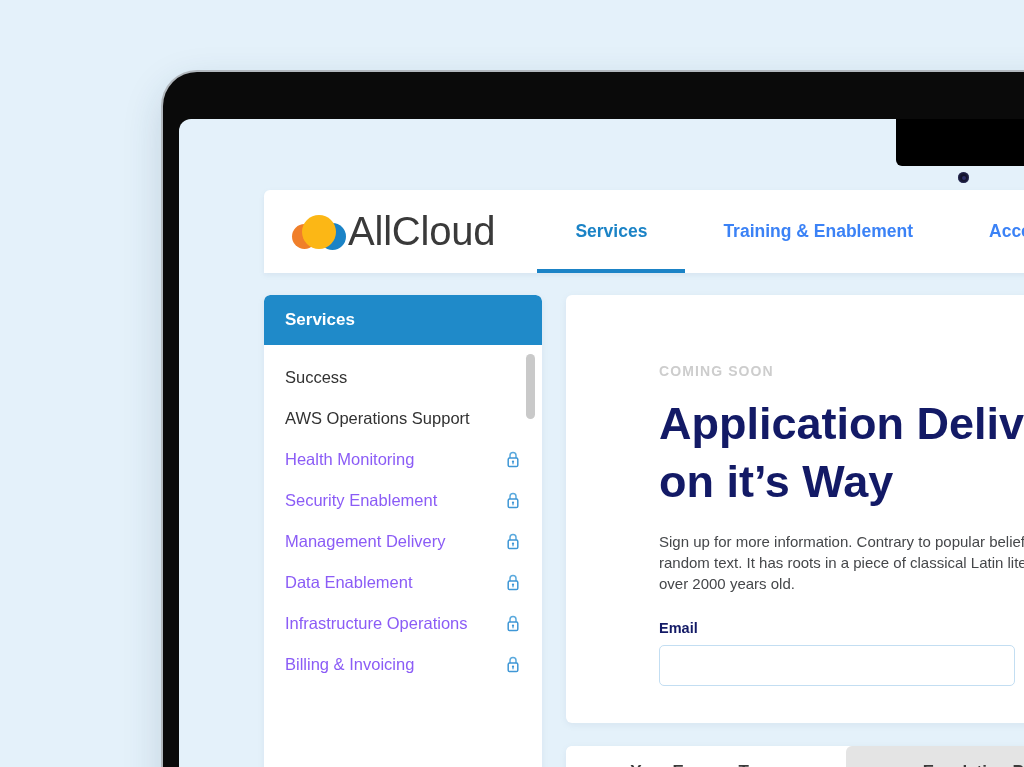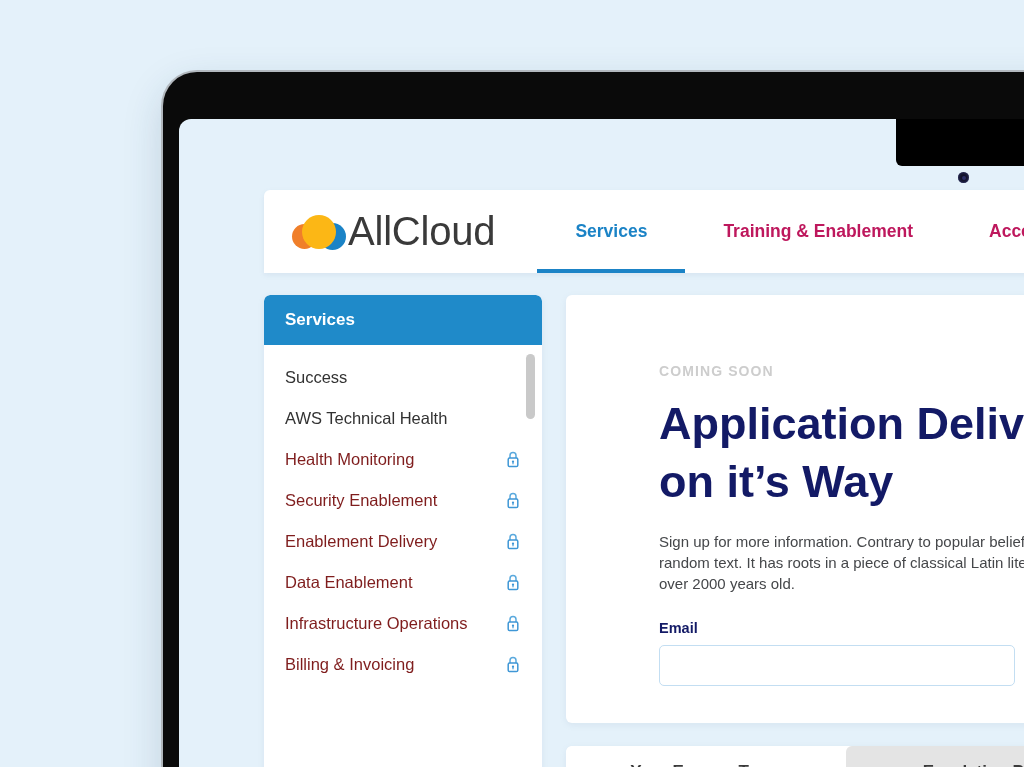--- a/index.html
+++ b/index.html
@@ -133,21 +133,21 @@
     align-items: stretch;
     height: 83px;
   }
   .nav-tab {
     display: flex;
     align-items: center;
     justify-content: center;
     padding: 0 38px;
     font-size: 17.5px;
     font-weight: 700;
-    color: #be185d;
+    color: #3b82f6;
     white-space: nowrap;
     position: relative;
     cursor: pointer;
   }
   .nav-tab.active { color: #1b83c6; }
   .nav-tab.active::after {
     content: "";
     position: absolute;
     left: 0; right: 0; bottom: 0;
     height: 4px;
@@ -187,21 +187,21 @@
     display: flex;
     align-items: center;
     justify-content: space-between;
     padding: 0 22px 0 21px;
     height: 41px;
     font-size: 16.5px;
     color: #323232;
     cursor: pointer;
     text-align: center;
   }
-  .side-item.locked { color: #7f1d1d; cursor: default; }
+  .side-item.locked { color: #8b5cf6; cursor: default; }
   .side-item .label { white-space: nowrap; }
 
   .lock-icon { width: 14px; height: 17px; flex: none; }
 
   
   #side-scroll-track {
     position: absolute;
     right: 7px;
     top: 55px;
     width: 9px;
@@ -351,21 +351,21 @@
           <span class="title">Services</span>
         </div>
 
         <div id="sidebar-list">
 
           <div class="side-item">
             <span class="label">Success</span>
           </div>
 
           <div class="side-item">
-            <span class="label">AWS Technical Health</span>
+            <span class="label">AWS Operations Support</span>
           </div>
 
           <div class="side-item locked">
             <span class="label">Health Monitoring</span>
             <svg class="lock-icon" viewBox="0 0 14 17">
               <path d="M4 7 V4.6 A3 3 0 0 1 10 4.6 V7" fill="none" stroke="#5aa9dd" stroke-width="1.5"></path>
               <rect x="2.2" y="7" width="9.6" height="8.6" rx="1.4" fill="none" stroke="#3f97d6" stroke-width="1.5"></rect>
               <circle cx="7" cy="10.6" r="1.15" fill="#3f97d6"></circle>
               <rect x="6.45" y="10.9" width="1.1" height="2.4" fill="#3f97d6"></rect>
             </svg>
@@ -375,21 +375,21 @@
             <span class="label">Security Enablement</span>
             <svg class="lock-icon" viewBox="0 0 14 17">
               <path d="M4 7 V4.6 A3 3 0 0 1 10 4.6 V7" fill="none" stroke="#5aa9dd" stroke-width="1.5"></path>
               <rect x="2.2" y="7" width="9.6" height="8.6" rx="1.4" fill="none" stroke="#3f97d6" stroke-width="1.5"></rect>
               <circle cx="7" cy="10.6" r="1.15" fill="#3f97d6"></circle>
               <rect x="6.45" y="10.9" width="1.1" height="2.4" fill="#3f97d6"></rect>
             </svg>
           </div>
 
           <div class="side-item locked">
-            <span class="label">Enablement Delivery</span>
+            <span class="label">Management Delivery</span>
             <svg class="lock-icon" viewBox="0 0 14 17">
               <path d="M4 7 V4.6 A3 3 0 0 1 10 4.6 V7" fill="none" stroke="#5aa9dd" stroke-width="1.5"></path>
               <rect x="2.2" y="7" width="9.6" height="8.6" rx="1.4" fill="none" stroke="#3f97d6" stroke-width="1.5"></rect>
               <circle cx="7" cy="10.6" r="1.15" fill="#3f97d6"></circle>
               <rect x="6.45" y="10.9" width="1.1" height="2.4" fill="#3f97d6"></rect>
             </svg>
           </div>
 
           <div class="side-item locked">
             <span class="label">Data Enablement</span>

